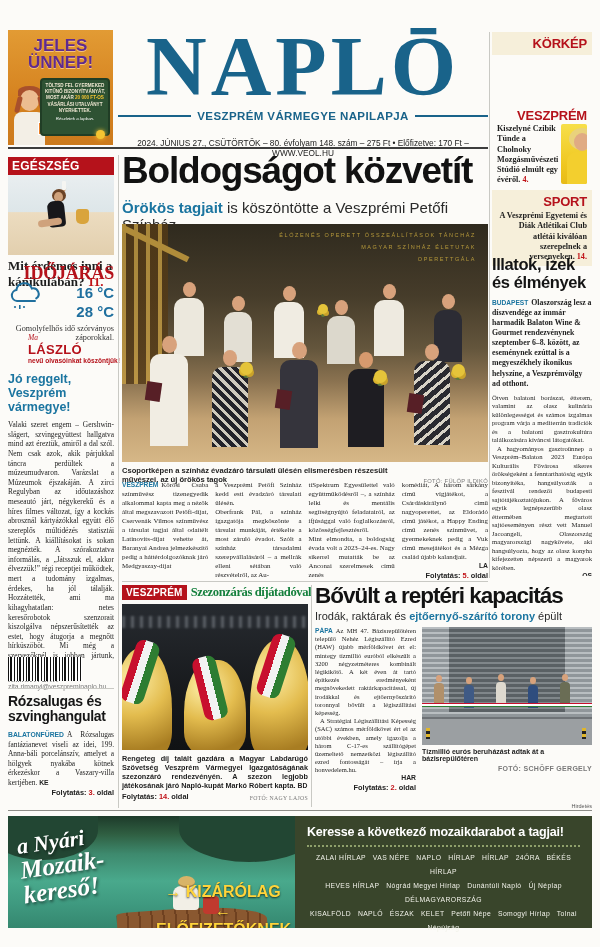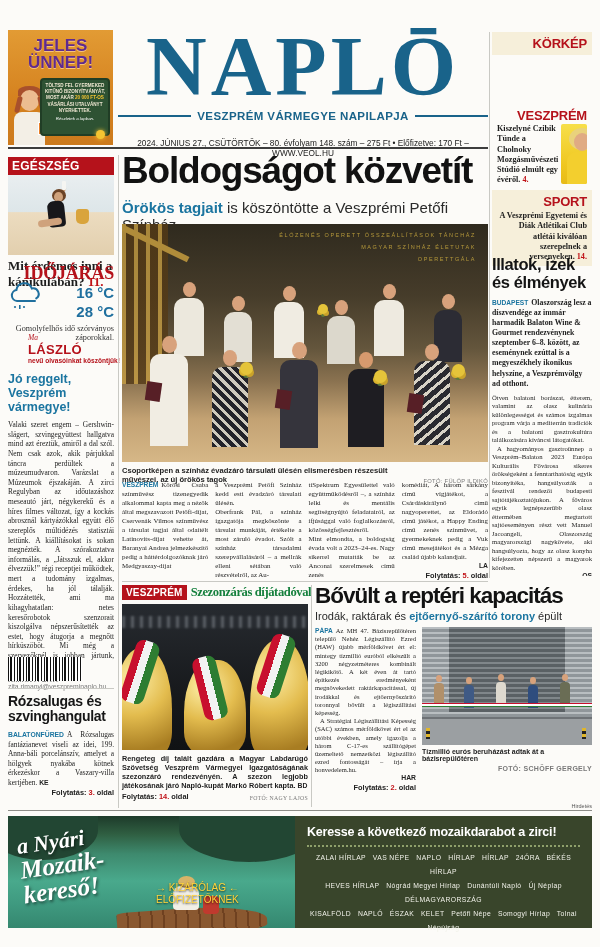--- a/index.html
+++ b/index.html
@@ -181,22 +181,22 @@
   .w-dress{position:absolute;right:96px;bottom:18px;width:26px;height:24px;border-radius:8px 8px 4px 4px;background:#f2efe6;}
   .w-hat{position:absolute;right:100px;bottom:40px;width:17px;height:10px;border-radius:50%;background:#d8b468;border-bottom:2px solid #a8834a;}
   .w-pack{position:absolute;right:76px;bottom:14px;width:16px;height:18px;border-radius:4px;background:#c03a2e;}
   .script{position:absolute;left:12px;top:14px;transform:rotate(-8deg);font-family:"Liberation Serif",serif;
         font-style:italic;font-weight:bold;color:#fff;text-shadow:1px 2px 3px rgba(0,0,0,.5);line-height:1.0;}
   .script .s1{font-size:22px;display:block;}
   .script .s2{font-size:25px;display:block;}
   .script .s3{font-size:25px;display:block;}
   .win{position:absolute;left:148px;top:9px;width:134px;text-align:center;font-family:"Liberation Sans",sans-serif;
         font-weight:bold;font-size:12.5px;line-height:1.15;letter-spacing:-.4px;color:#fff;text-shadow:0 1px 2px rgba(0,0,0,.7);}
-  .excl{position:absolute;left:148px;top:66px;width:134px;text-align:left;font-family:"Liberation Sans",sans-serif;
-        font-weight:normal;font-size:10px;line-height:1.2;color:#ffd43a;text-shadow:0 1px 2px rgba(0,0,0,.7);}
+  .excl{position:absolute;left:148px;top:66px;width:134px;text-align:center;font-family:"Liberation Sans",sans-serif;
+        font-weight:bold;font-size:16px;line-height:1.2;color:#ffd43a;text-shadow:0 1px 2px rgba(0,0,0,.7);}
   .banner-green{flex:1;background:#39452b;color:#fff;box-sizing:border-box;padding:9px 12px 6px;}
   .bg-title{font-family:"Liberation Sans",sans-serif;font-weight:bold;font-size:12.5px;letter-spacing:-.2px;}
   .bg-dots{border-top:2px dotted #8fa06b;margin:6px 0 4px;}
   .bg-row{font-family:"Liberation Sans",sans-serif;font-size:6.8px;letter-spacing:.4px;line-height:2.05;
         text-align:center;white-space:pre-wrap;color:#f2f2ea;}
 </style>
 </head>
 <body>
 
 <div id="page">
@@ -494,21 +494,21 @@
       <div class="script">
         <span class="s1">a Nyári</span>
         <span class="s2">Mozaik-</span>
         <span class="s3">kereső!</span>
       </div>
       <div class="excl">
         <span>→ KIZÁRÓLAG ←</span><br><span>ELŐFIZETŐKNEK</span>
       </div>
     </div>
     <div class="banner-green">
-      <div class="bg-title">Keresse a következő mozaikdarabot a zirci!</div>
+      <div class="bg-title">Keresse a következő mozaikdarabot a tagjai!</div>
       <div class="bg-dots"></div>
       <div class="bg-row">ZALAI HÍRLAP   VAS NÉPE   NAPLO   HÍRLAP   HÍRLAP   24ÓRA   BÉKÉS HÍRLAP</div>
       <div class="bg-row">HEVES HÍRLAP   Nógrád Megyei Hírlap   Dunántúli Napló   Új Néplap   DÉLMAGYARORSZÁG</div>
       <div class="bg-row">KISALFÖLD   NAPLÓ   ÉSZAK   KELET   Petőfi Népe   Somogyi Hírlap   Tolnai Népújság</div>
     </div>
   </div>
 
 </div>
 
 </body></html>

